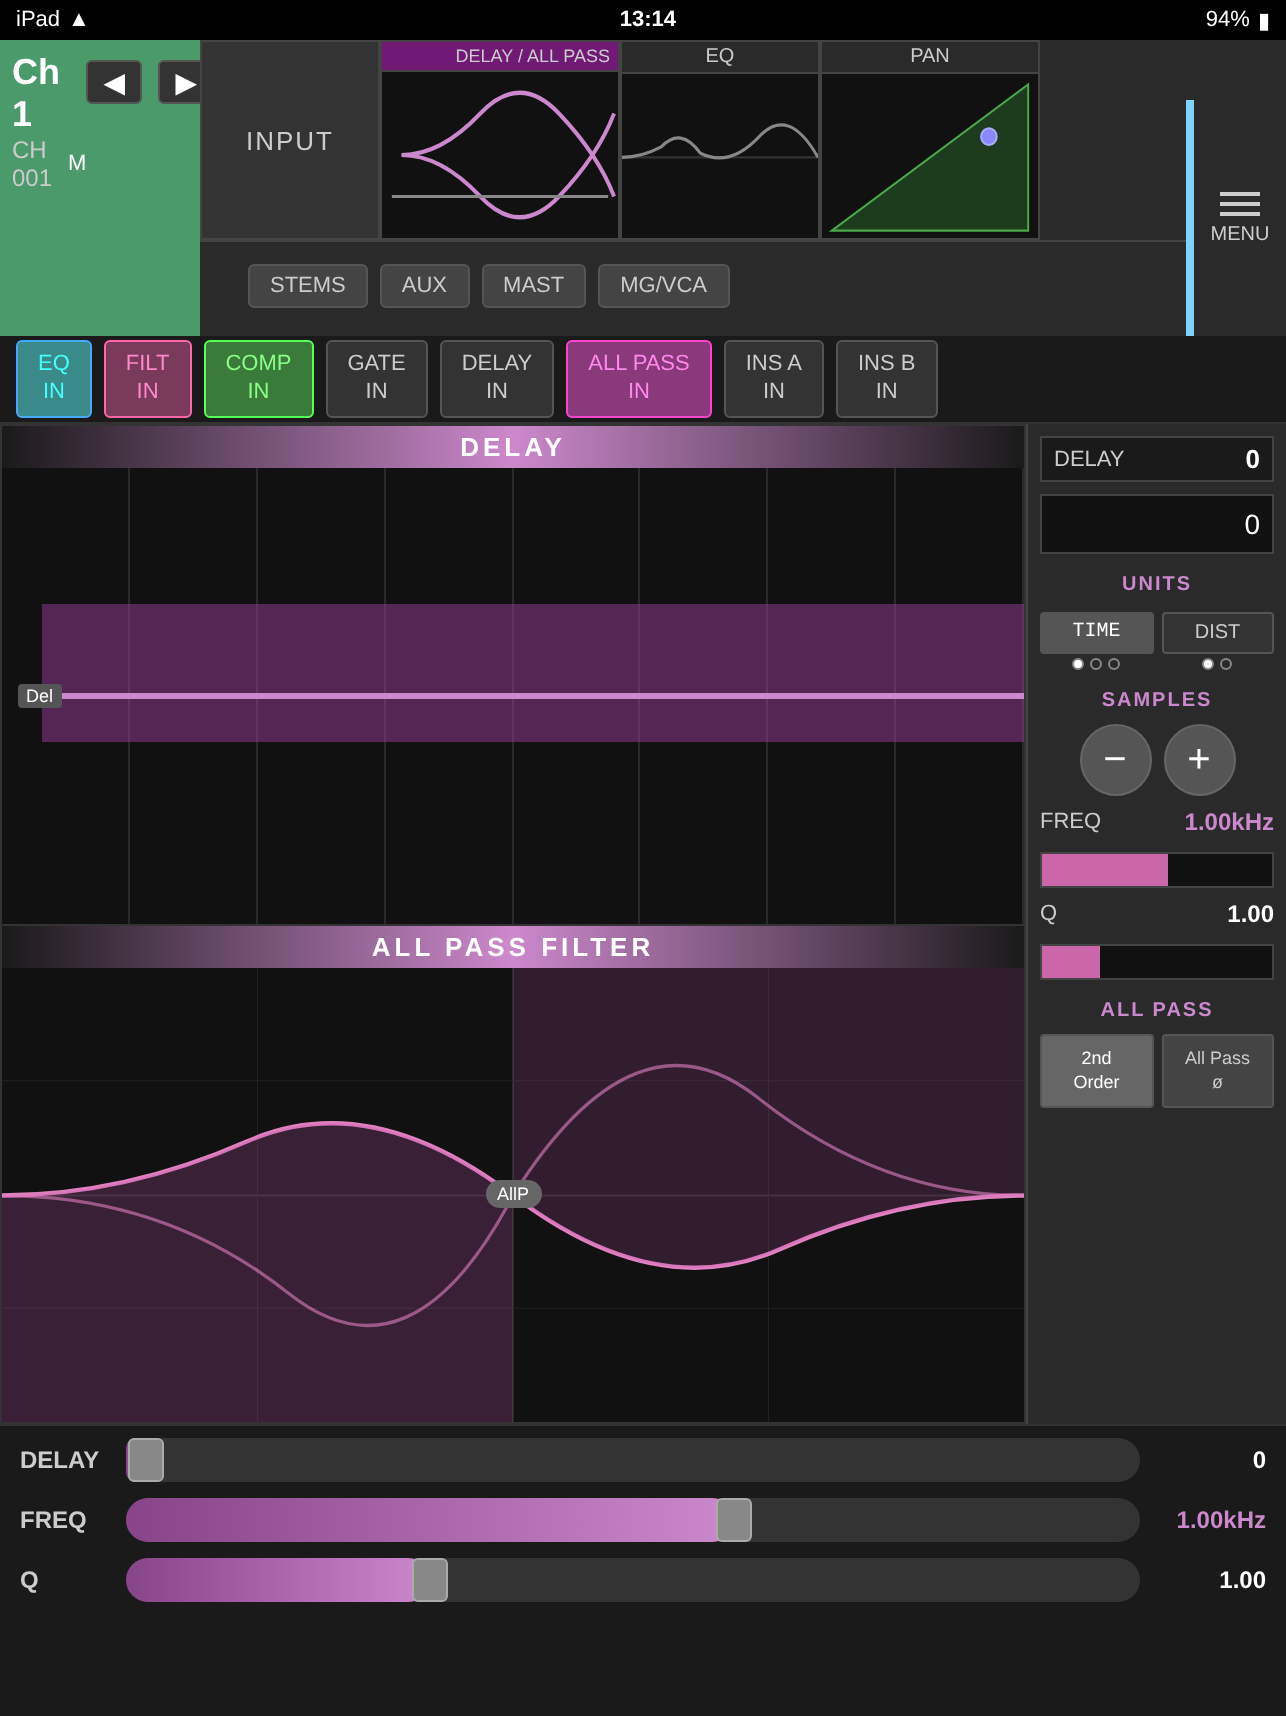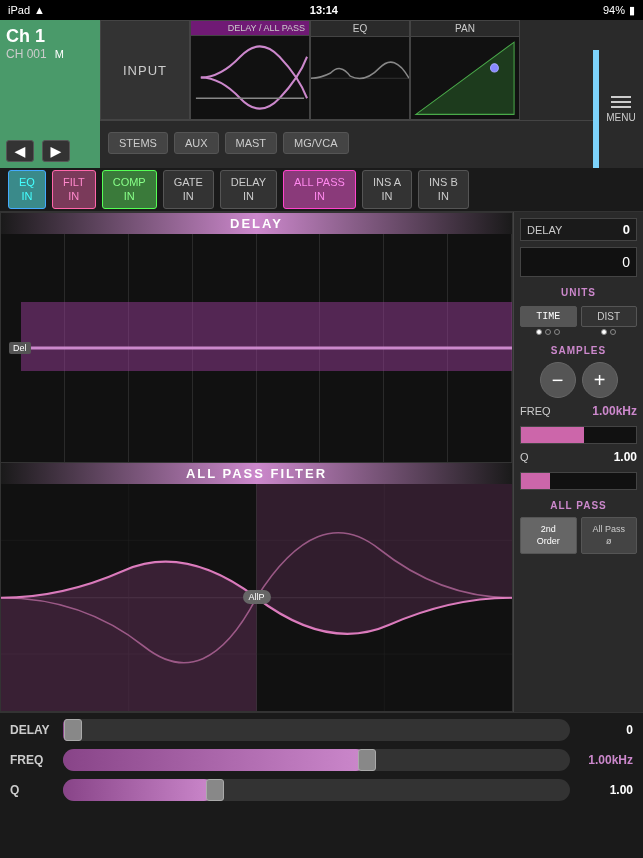--- a/index.html
+++ b/index.html
@@ -34,21 +34,20 @@
       height: 148px;
       display: flex;
       align-items: stretch;
     }
 
     
     .channel-box {
       background: #4a9a6a;
       width: 100px;
       display: flex;
-      flex-direction: column;
       padding: 6px;
       justify-content: space-between;
     }
     .channel-name {
       font-size: 18px;
       font-weight: bold;
       color: #fff;
     }
     .channel-num {
       font-size: 12px;
@@ -159,35 +158,35 @@
     }
 
     .menu-btn {
       background: #2a2a2a;
       width: 50px;
       display: flex;
       flex-direction: column;
       align-items: center;
       justify-content: center;
       gap: 2px;
-      border-left: 6px solid #7dd3fc;
+      border-left: 4px solid #7dd3fc;
       cursor: pointer;
       margin-top: 30px;
     }
     .menu-lines { display: flex; flex-direction: column; gap: 3px; align-items: center; }
     .menu-line { width: 20px; height: 2px; background: #ccc; }
     .menu-text { font-size: 10px; color: #ccc; margin-top: 2px; }
 
     .header-bottom-row {
       height: 44px;
       background: #2a2a2a;
       display: flex;
       align-items: center;
       gap: 6px;
-      padding: 0 8px;
+      padding: 0 24px;
       border-top: 1px solid #444;
     }
     .nav-btn {
       background: #444;
       color: #ccc;
       font-size: 11px;
       padding: 4px 10px;
       border: 1px solid #555;
       border-radius: 3px;
       cursor: pointer;

